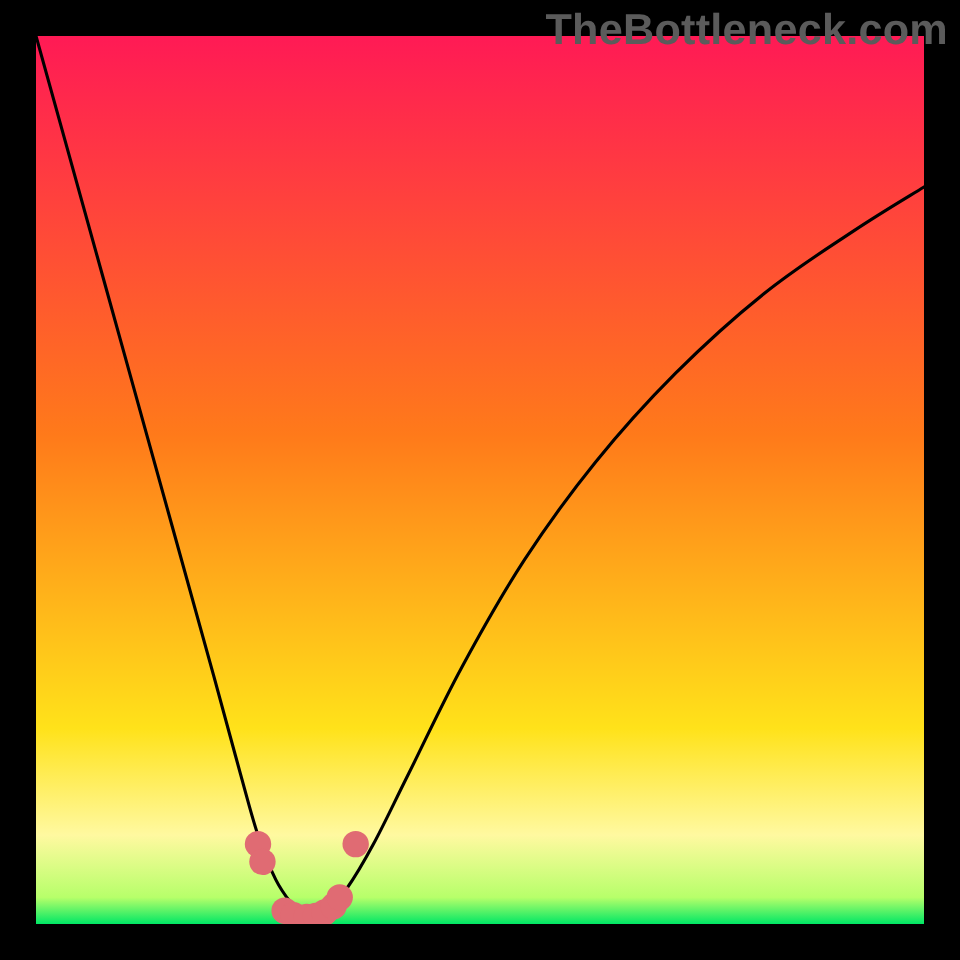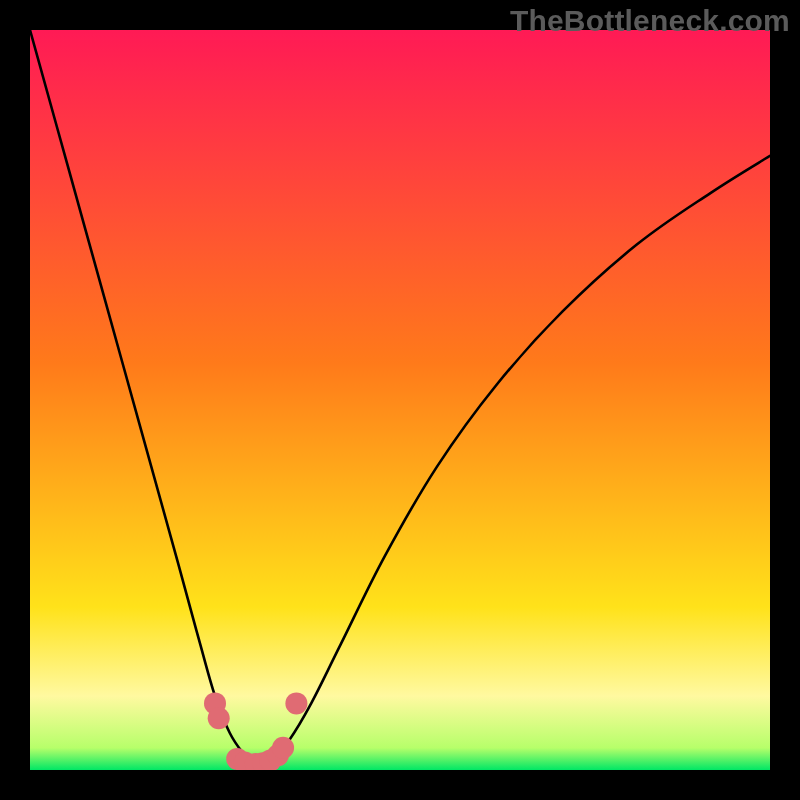--- a/index.html
+++ b/index.html
@@ -21,21 +21,21 @@
     top: 30px;
     width: 740px;
     height: 740px;
     overflow: hidden;
   }
   .watermark {
     position: absolute;
     top: 4px;
     right: 10px;
     font-family: Arial, Helvetica, sans-serif;
-    font-size: 30px;
+    font-size: 36px;
     font-weight: 600;
     color: #5b5b5b;
     letter-spacing: 0.2px;
     user-select: none;
   }
   svg { display: block; }
 </style>
 </head>
 <body>
 

